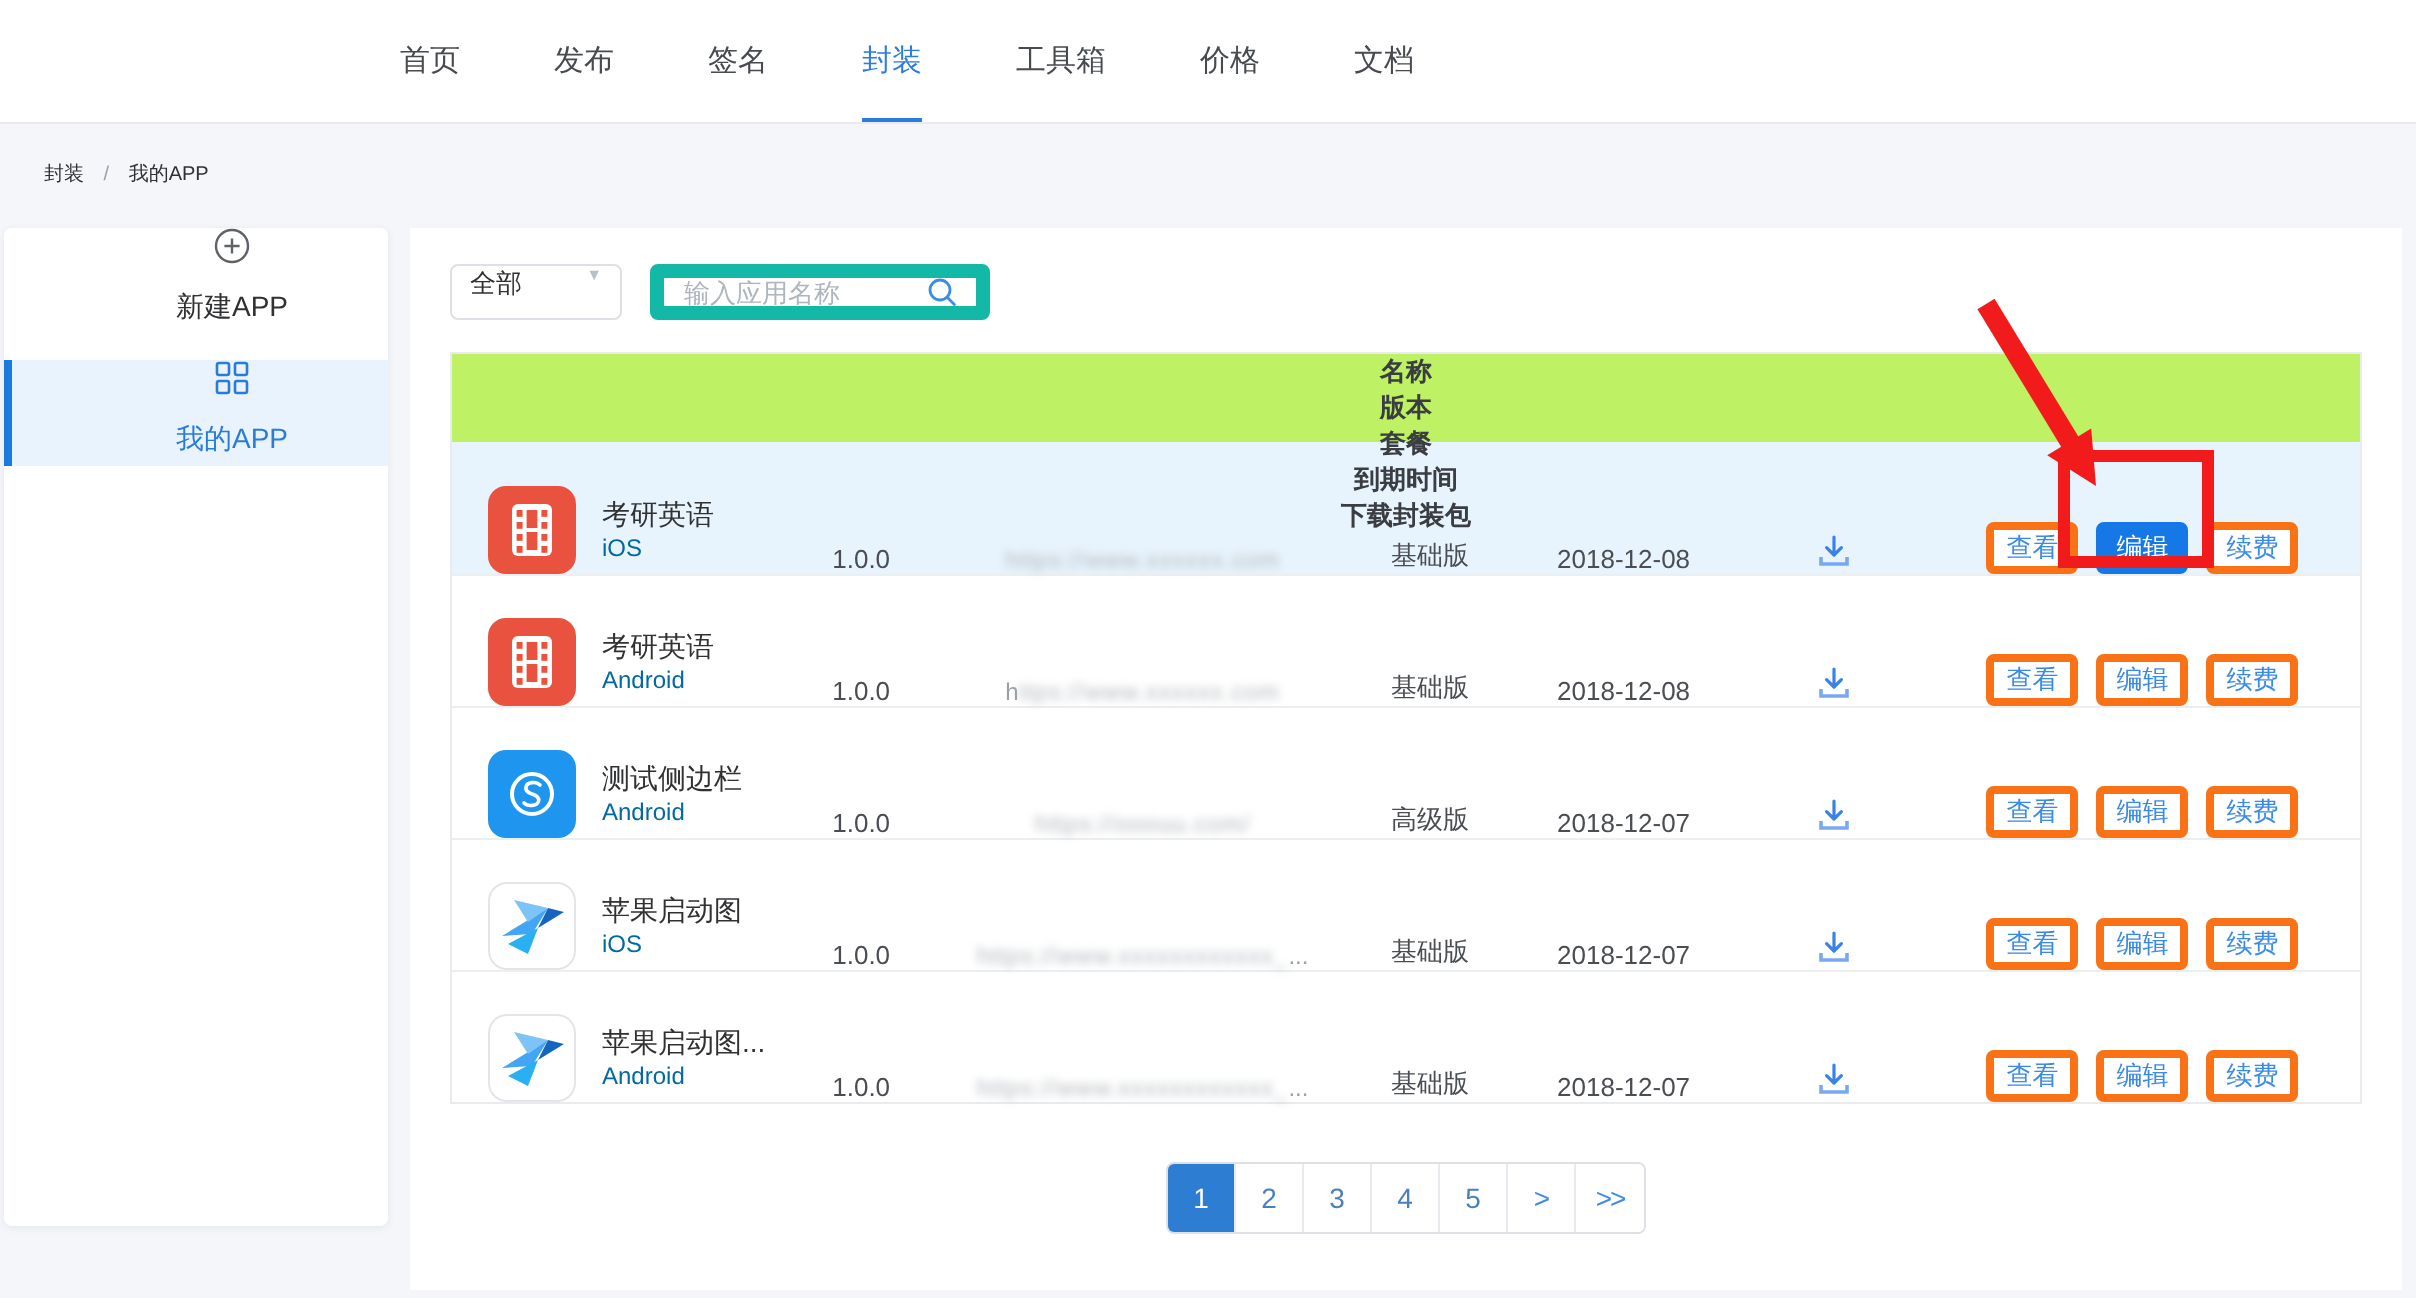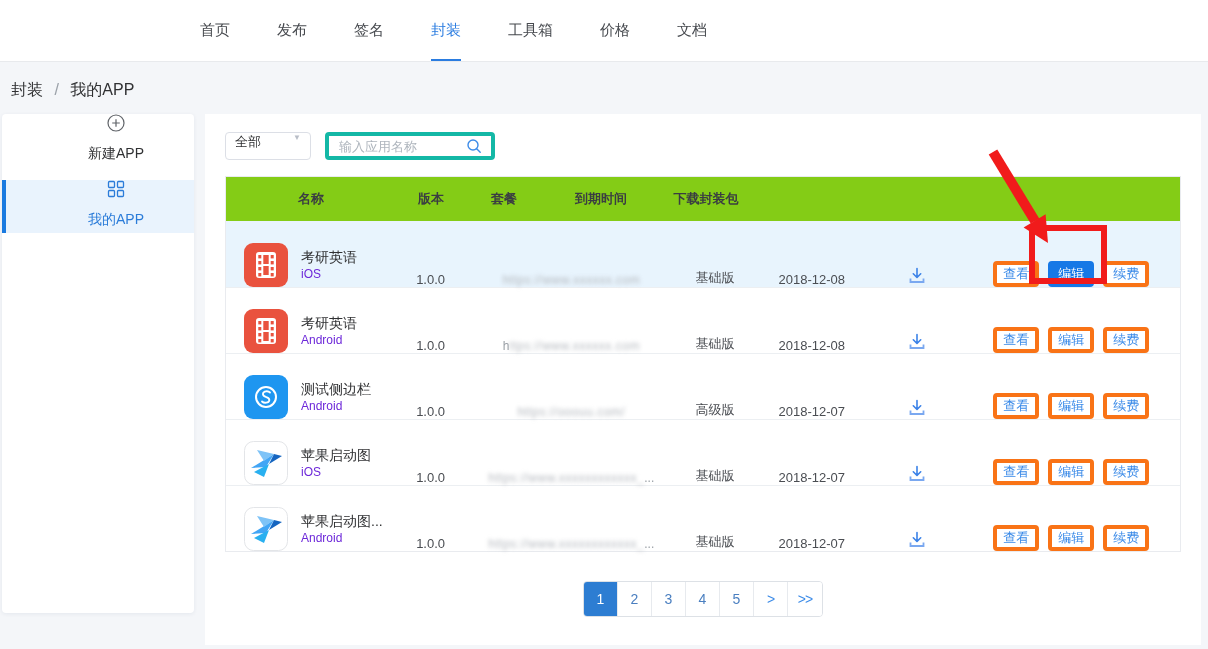--- a/index.html
+++ b/index.html
@@ -9,61 +9,61 @@
     background:#f4f6f9; color:#303133; position:relative; overflow:hidden;
   }
   
   .topbar { position:absolute; left:0; top:0; width:1208px; height:62px;
     background:#fff; border-bottom:1px solid #e8eaed; z-index:2; }
   .nav { display:flex; gap:47px; padding-left:200px; height:61px; align-items:stretch; }
   .nav-item { font-size:15px; color:#474a4f; display:flex; align-items:center;
     padding-top:2px; border-bottom:2px solid transparent; cursor:pointer; }
   .nav-item.active { color:#2a7ce0; border-bottom-color:#2a7ce0; }
   
-  .breadcrumb { position:absolute; left:11px; top:80px; font-size:16px; color:#303133; }
+  .breadcrumb { position:absolute; left:22px; top:80px; font-size:10px; color:#303133; }
   .breadcrumb .sep { color:#9aa0a8; margin:0 7px; }
   
   .sidebar { position:absolute; left:2px; top:114px; width:192px; height:499px;
     background:#fff; border-radius:4px; box-shadow:0 1px 4px rgba(20,40,80,.07); }
   .side-item { height:66px; display:flex; align-items:center; gap:13px;
     padding-left:32px; font-size:14px; color:#303133; cursor:pointer;
     border-left:4px solid transparent;flex-direction:column; }
   .side-item.selected { height:53px; background:#e9f3fd; border-left-color:#1a7ae0; color:#2b7cd9; }
   .side-item .ic { width:18px; height:18px; flex:0 0 18px; }
   
   .main { position:absolute; left:205px; top:114px; width:996px; height:531px; background:#fff; }
   .toolbar { position:absolute; left:20px; top:18px; display:flex; gap:14px; }
   .select { width:86px; height:28px; border:1px solid #dcdfe6; border-radius:4px;
     display:flex; justify-content:space-between;
     padding:0 9px; font-size:13px; color:#303133; background:#fff; cursor:pointer; }
   .select .caret { font-size:8px; color:#b9bec7; }
-  .searchbox { width:170px; height:28px; border:4px solid #14b8a6; border-radius:4px;
+  .searchbox { width:170px; height:28px; border:7px solid #14b8a6; border-radius:4px;
     display:flex; align-items:center; padding:0 8px 0 10px; background:#fff; }
   .searchbox input { border:none; outline:none; flex:1; font-size:13px; color:#303133;
     font-family:inherit; background:transparent; min-width:0; }
   .searchbox input::placeholder { color:#aeb5bd; }
   
   .table { position:absolute; left:20px; top:62px; width:956px; border:1px solid #e9ebef; }
-  .thead { display:flex; height:44px; background:#84cc16; align-items:center;
-    font-size:13px; font-weight:700; color:#3a3d42; }
+  .thead { display:flex; height:44px; background:#bef264; align-items:center;
+    font-size:13px; font-weight:700; color:#3a3d42;flex-direction:column; }
   .trow { display:flex; height:66px; align-items:flex-end; border-top:1px solid #eceff2;
     background:#fff; font-size:13px; color:#4a4d52; }
   .trow.highlight { background:#e8f4fd; }
   .cell { text-align:center; }
   .col-name { width:170px; display:flex; align-items:center; text-align:left; padding-left:18px; gap:13px; }
   .col-ver  { width:70px; }
   .col-url  { width:212px; }
   .col-plan { width:76px; }
   .col-date { width:118px; }
   .col-dl   { width:92px; display:flex; align-items:center; justify-content:center; }
   .col-act  { width:218px; display:flex; align-items:center; justify-content:center; gap:9px; }
   .thead .col-name { justify-content:center; padding-left:0; }
   .appicon { width:44px; height:44px; flex:0 0 44px; }
   .nm-t { font-size:14px; color:#303133; line-height:18px; }
-  .nm-s { font-size:12px; color:#6d28d9; line-height:16px; }
+  .nm-s { font-size:12px; color:#0369a1; line-height:16px; }
   .blur { color:#b4b8be; filter:blur(2.2px); font-size:12px; letter-spacing:.5px; }
   .suf, .pre { color:#9aa0a6; font-size:12px; }
   .btn { width:46px; height:26px; border:4px solid #f97316; border-radius:4px;
     background:#fff; color:#3a8ae8; font-size:13px; font-family:inherit;
     display:inline-flex; align-items:center; justify-content:center; cursor:pointer; }
   .btn-solid { background:#1678e6; border-color:#1678e6; color:#fff; }
   .dl-btn { cursor:pointer; display:inline-flex; }
   
   .pager { position:absolute; left:378px; top:467px; display:flex;
     border:1px solid #dde1e6; border-radius:4px; overflow:hidden; background:#fff; }

